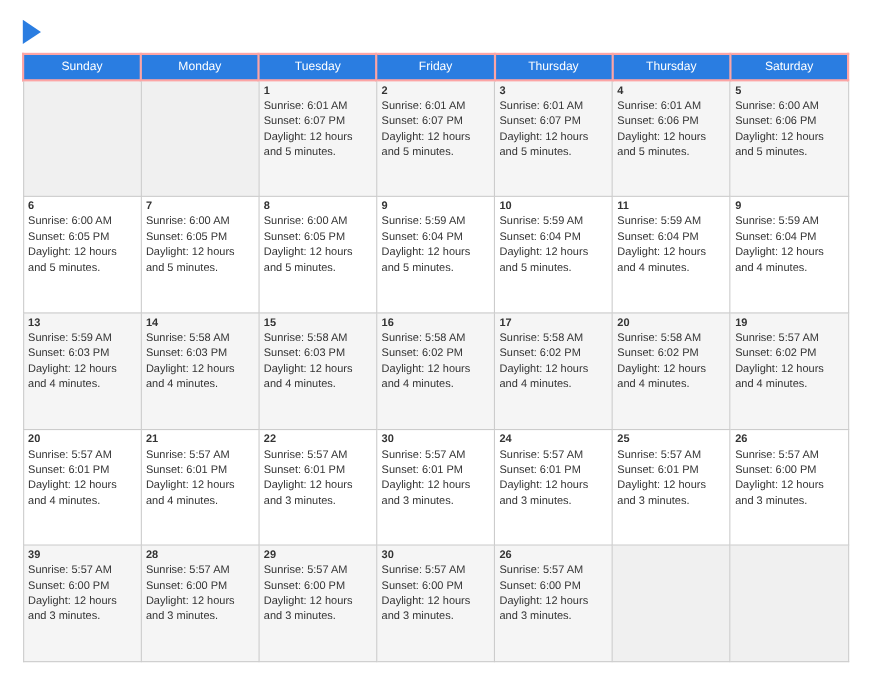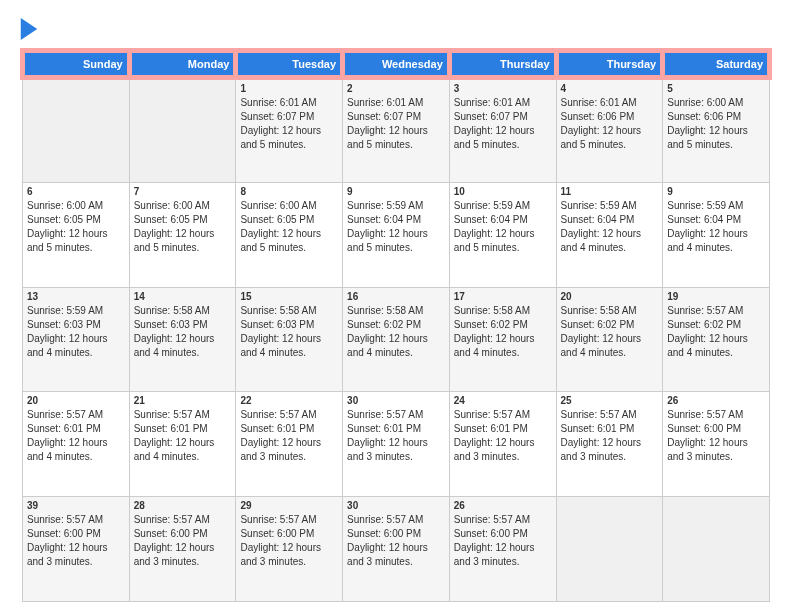--- a/index.html
+++ b/index.html
@@ -57,24 +57,24 @@
     .calendar-table {
       width: 100%;
       border-collapse: collapse;
       flex: 1;
       table-layout: fixed;
     }
     .calendar-table thead tr th {
       background: #2a7de1;
       color: #fff;
       font-size: 11px;
-      font-weight: bold;
+      font-weight: normal;
       padding: 5px 4px;
-      border: 5px solid #fca5a5;
-      text-align: right;
+      border: 2px solid #fca5a5;
+      text-align: center;
     }
     .calendar-table tbody tr td {
       border: 1px solid #ccc;
       vertical-align: top;
       padding: 3px 4px;
       font-size: 9.2px;
       color: #333;
       background: #fff;
       height: 88px;
     }
@@ -118,21 +118,21 @@
       <div class="location"></div>
     </div>
   </div>
 
   <table class="calendar-table">
     <thead>
       <tr>
       <th>Sunday</th>
           <th>Monday</th>
           <th>Tuesday</th>
-          <th>Wednesday</th>
+          <th>Friday</th>
           <th>Thursday</th>
           <th>Thursday</th>
           <th>Saturday</th>
         </tr>
     </thead>
     <tbody>
     <tr>
           <td class="empty"></td>
           <td class="empty"></td>
           <td>

